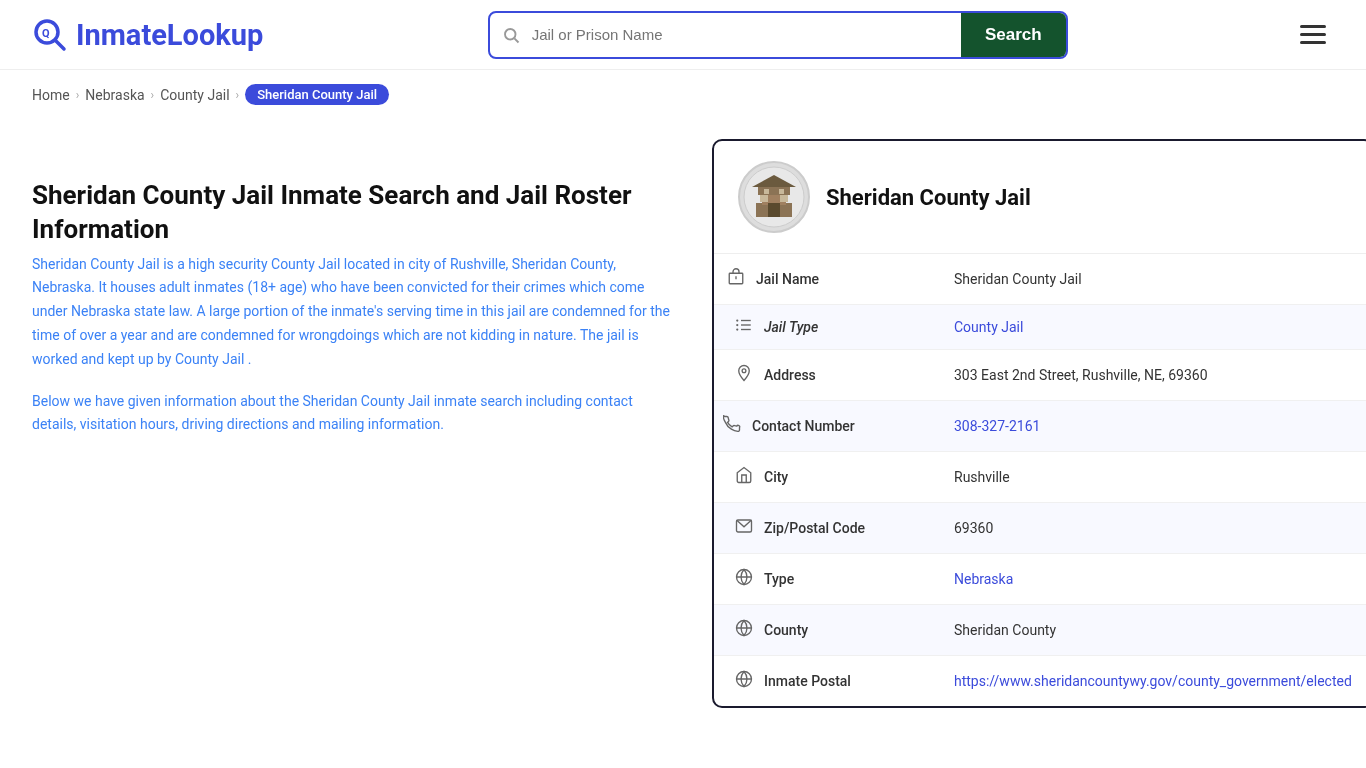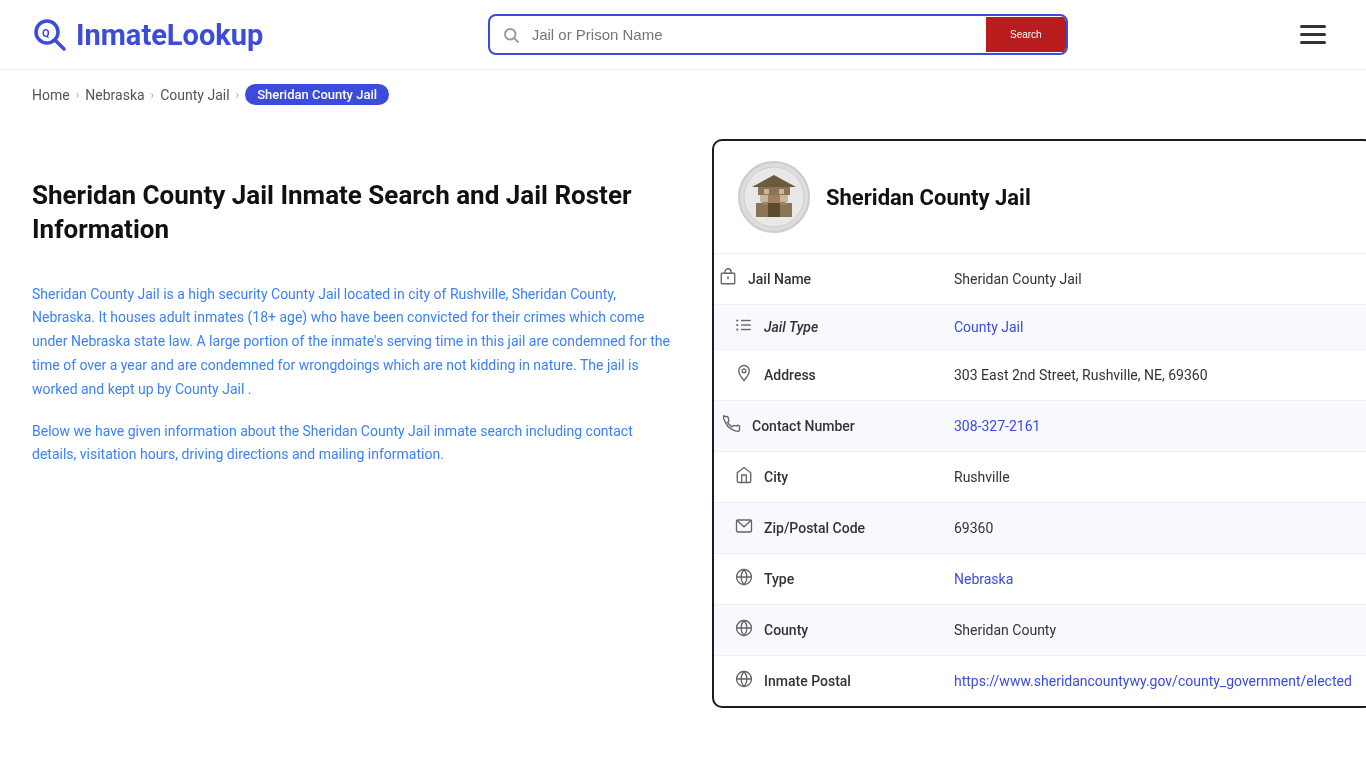--- a/index.html
+++ b/index.html
@@ -50,26 +50,26 @@
     .search-input {
       flex: 1;
       border: none;
       outline: none;
       font-size: 15px;
       padding: 10px 0;
       color: #ec4899;
       background: transparent;
     }
     .search-button {
-      background: #b91c1c;
+      background: #14532d;
       color: #fff;
       border: none;
       padding: 12px 24px;
-      font-size: 10px;
-      font-weight: 400;
+      font-size: 17px;
+      font-weight: 700;
       cursor: pointer;
       height: 100%;
     }
     .hamburger {
       display: flex;
       flex-direction: column;
       gap: 5px;
       cursor: pointer;
       padding: 8px;
     }
@@ -115,21 +115,21 @@
     
     .left-col {
       flex: 0 0 640px;
       max-width: 640px;
       padding-top: 40px;
     }
     .page-title {
       font-size: 26px;
       font-weight: 700;
       color: #111;
-      margin-bottom: 36px;
+      margin-bottom: 6px;
       line-height: 1.3;
     }
     .page-desc {
       font-size: 14px;
       color: #3b82f6;
       line-height: 1.7;
       margin-bottom: 18px;
     }
 
     
@@ -285,21 +285,21 @@
             <rect x="22" y="24" width="5" height="5" fill="#c8b89a"></rect>
             <rect x="37" y="24" width="5" height="5" fill="#c8b89a"></rect>
           </svg>
         </div>
         <h2 class="jail-card-name">Sheridan County Jail</h2>
       </div>
 
       <table class="info-table">
         <tbody id="info-tbody">
             <tr>
-      <td style="padding:14px 4px; white-space:nowrap;">
+      <td style="padding:14px 12px; white-space:nowrap;">
         <div class="label-cell">
           <span class="row-icon"><svg width="18" height="18" viewBox="0 0 24 24" fill="none" stroke="#666" stroke-width="1.8">
                       <rect x="3" y="7" width="18" height="14" rx="1"></rect>
                       <path d="M8 7V5a4 4 0 018 0v2"></path>
                       <line x1="12" y1="11" x2="12" y2="15"></line>
                     </svg></span>
           <span class="row-label">Jail Name</span>
         </div>
       </td>
       <td class="value-cell" style="padding:14px 20px; font-size:14px;"><span>Sheridan County Jail</span></td>

